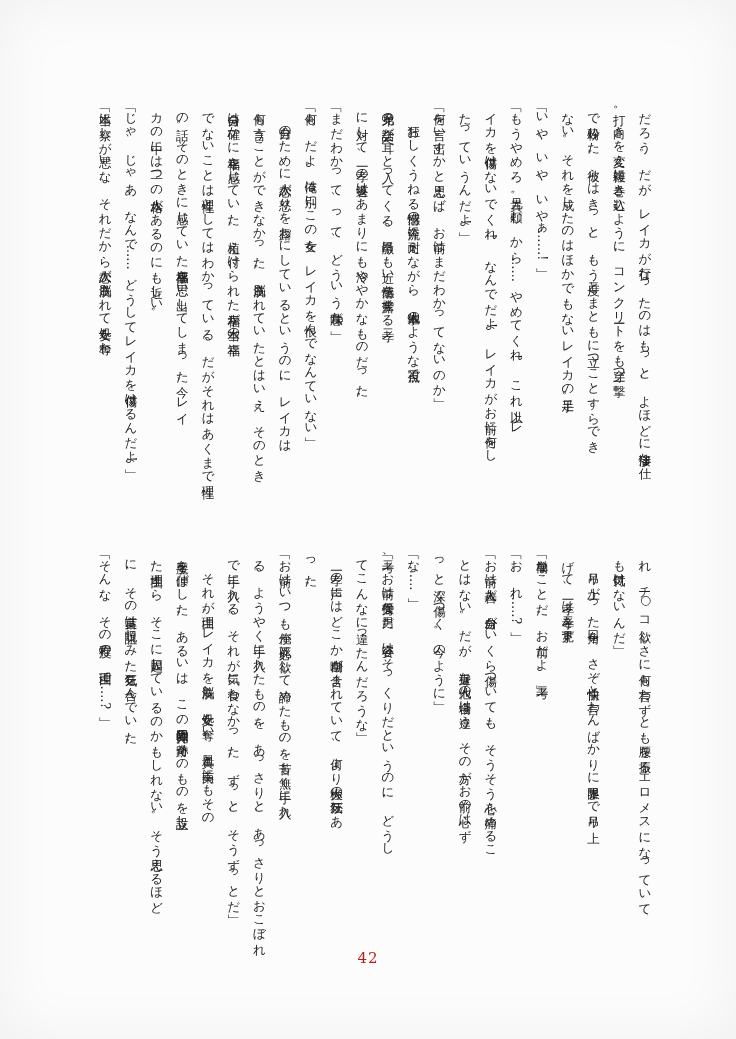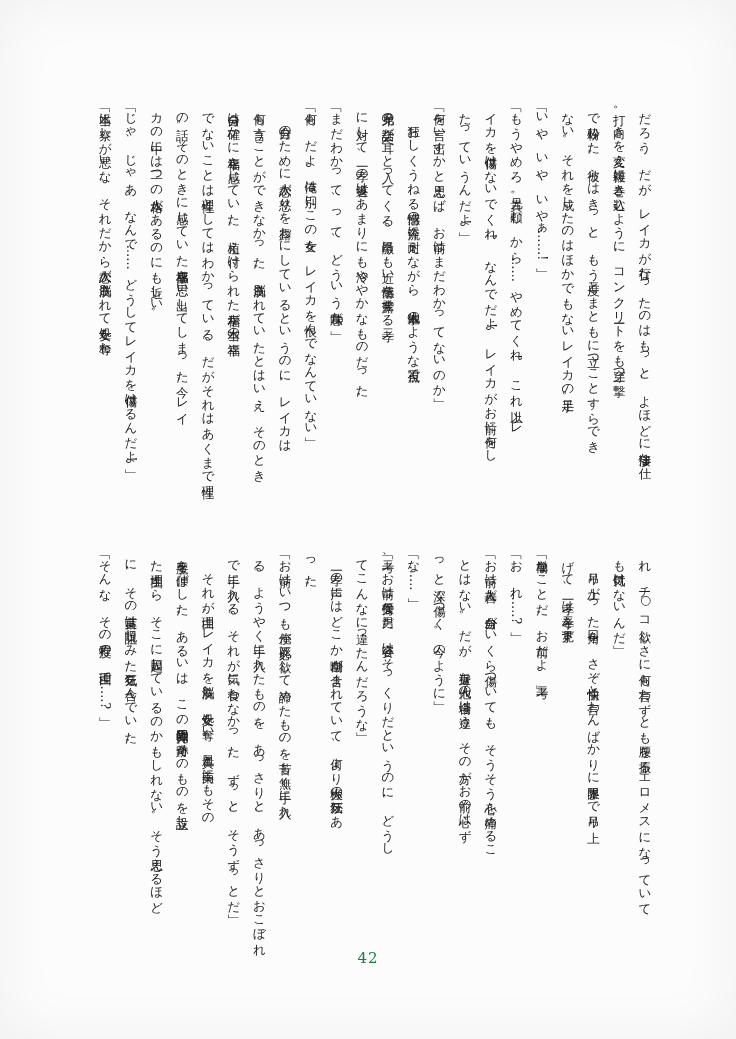--- a/index.html
+++ b/index.html
@@ -32,21 +32,21 @@
   .block-top    { top: 104px; height: 366px; }
   .block-bottom { top: 551px; height: 368px; }
   .vline { display: block; }
   .page-number {
     position: absolute;
     top: 949px;
     left: 0;
     width: 736px;
     text-align: center;
     font-size: 15px;
-    color: #15803d;
+    color: #b91c1c;
     letter-spacing: 1px;
   }
 </style>
 </head>
 <body>
 
 <div class="page">
 
   <div class="vblock block-top">
     <div class="vline">だろう。だが、レイカが行なったのはもっと、よほどに凄惨な仕</div>

